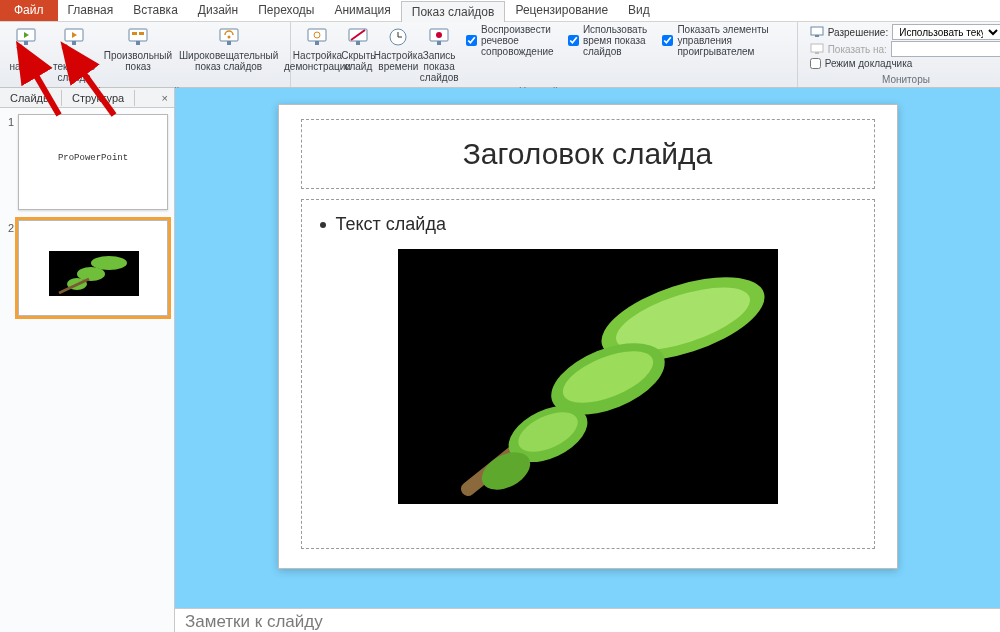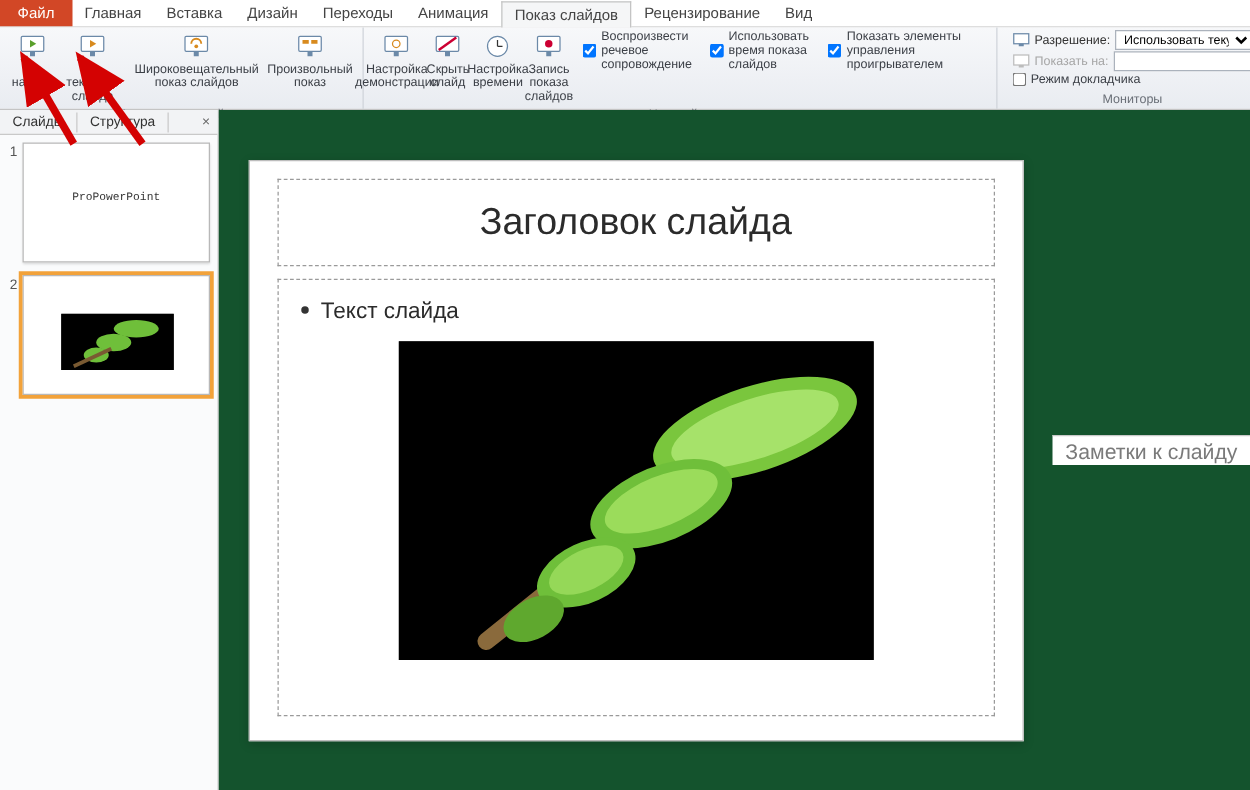--- a/index.html
+++ b/index.html
@@ -27,21 +27,21 @@
   .side-tabs { display: flex; align-items: center; height: 20px; border-bottom: 1px solid #c9c9c9; background: #f2f3f5; font-size: 11px; }
   .side-tab { padding: 2px 10px; cursor: pointer; border-right: 1px solid #c9c9c9; }
   .side-close { margin-left: auto; padding: 0 6px; cursor: pointer; color: #666; }
   .thumbs { flex: 1; overflow: auto; padding: 6px 4px; }
   .thumb-row { display: flex; gap: 4px; margin-bottom: 10px; }
   .thumb-num { width: 10px; font-size: 11px; color: #555; text-align: right; padding-top: 2px; }
   .thumb { width: 150px; height: 96px; background: #fff; border: 1px solid #b8b8b8; box-shadow: 0 1px 2px rgba(0,0,0,.15); position: relative; font-family: Liberation Mono, monospace; }
   .thumb.selected { outline: 3px solid #f2a23a; }
   .thumb1-text { position: absolute; top: 38px; width: 100%; text-align: center; font-size: 9px; color: #333; }
   .thumb2-img { position: absolute; left: 30px; top: 30px; width: 90px; height: 45px; background: #000; }
-  .canvas-area { flex: 1; background: #14532d; display: flex; flex-direction: row; align-items: center; }
+  .canvas-area { flex: 1; background: #7dd3fc; display: flex; flex-direction: column; }
   .canvas-scroll { flex: 1; display: flex; align-items: flex-start; justify-content: center; padding: 16px 20px; overflow: auto; }
   .slide { width: 620px; height: 465px; background: #fff; border: 1px solid #bdbdbd; box-shadow: 0 2px 8px rgba(0,0,0,.2); padding: 14px 22px; }
   .ph { border: 1px dashed #9a9a9a; }
   .ph-title { height: 70px; display: flex; align-items: center; justify-content: center; font-size: 30px; color: #2b2b2b; margin-bottom: 10px; }
   .ph-body { height: 350px; padding: 14px 18px; }
   .body-line { font-size: 18px; color: #2b2b2b; display: flex; align-items: center; }
   .bullet { width: 6px; height: 6px; background: #333; border-radius: 50%; margin-right: 10px; }
   .slide-image { width: 380px; height: 255px; background: #000; margin: 14px auto 0 auto; position: relative; overflow: hidden; }
   .notes { height: 24px; border-top: 1px solid #c9c9c9; background: #fff; padding: 3px 10px; font-size: 17px; color: #7a7a7a; }
   .arrow { position: absolute; pointer-events: none; }
@@ -81,43 +81,43 @@
         <span class="ic">
           <svg viewBox="0 0 24 22">
               <rect x="3" y="3" width="18" height="12" rx="1" fill="#fff" stroke="#6b89a8"></rect>
               <polygon points="10,6 10,12 15,9" fill="#d88a1e"></polygon>
               <rect x="10" y="15" width="4" height="4" fill="#6b89a8"></rect>
             </svg>
         </span>
         <span class="lbl">С текущего
 слайда</span>
       </div>
+      <div class="rb-btn">
+        <span class="ic">
+          <svg viewBox="0 0 24 22">
+              <rect x="3" y="3" width="18" height="12" rx="1" fill="#fff" stroke="#6b89a8"></rect>
+              <rect x="6" y="6" width="5" height="3" fill="#d88a1e"></rect>
+              <rect x="13" y="6" width="5" height="3" fill="#d88a1e"></rect>
+              <rect x="10" y="15" width="4" height="4" fill="#6b89a8"></rect>
+            </svg>
+        </span>
+        <span class="lbl">Произвольный
+показ</span>
+      </div>
       <div class="rb-btn" style="min-width:110px">
         <span class="ic">
           <svg viewBox="0 0 24 22">
               <rect x="3" y="3" width="18" height="12" rx="1" fill="#fff" stroke="#6b89a8"></rect>
               <path d="M8 9a4 4 0 018 0" fill="none" stroke="#d88a1e" stroke-width="1.5"></path>
               <circle cx="12" cy="11" r="1.5" fill="#d88a1e"></circle>
               <rect x="10" y="15" width="4" height="4" fill="#6b89a8"></rect>
             </svg>
         </span>
         <span class="lbl">Широковещательный
 показ слайдов</span>
-      </div>
-      <div class="rb-btn">
-        <span class="ic">
-          <svg viewBox="0 0 24 22">
-              <rect x="3" y="3" width="18" height="12" rx="1" fill="#fff" stroke="#6b89a8"></rect>
-              <rect x="6" y="6" width="5" height="3" fill="#d88a1e"></rect>
-              <rect x="13" y="6" width="5" height="3" fill="#d88a1e"></rect>
-              <rect x="10" y="15" width="4" height="4" fill="#6b89a8"></rect>
-            </svg>
-        </span>
-        <span class="lbl">Произвольный
-показ</span>
       </div>
     </div>
     <div class="group-title">Начать показ слайдов</div>
   </div>
 
   <div class="group">
     <div class="group-row">
       <div class="rb-btn">
         <span class="ic">
           <svg viewBox="0 0 24 22">

